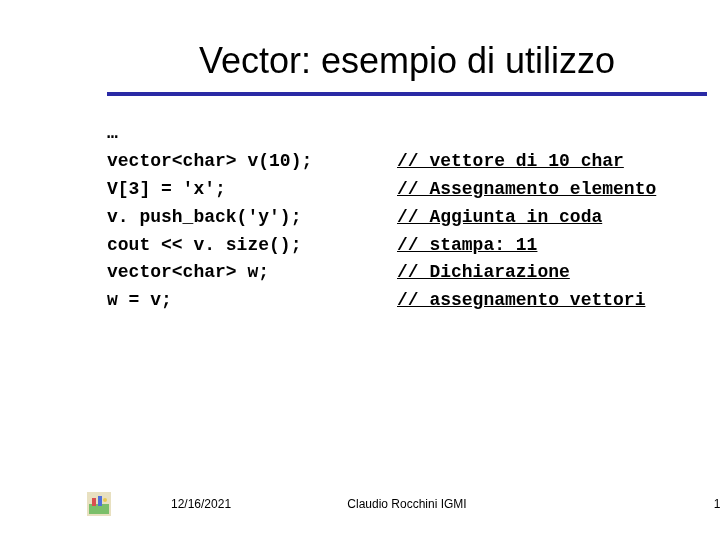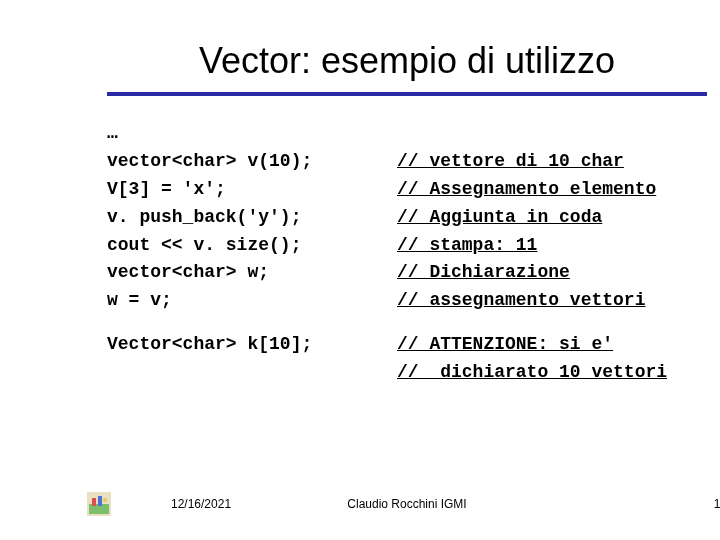--- a/index.html
+++ b/index.html
@@ -97,25 +97,20 @@
 w = v;</div>
     <div class="code-col right-col">
 // vettore di 10 char
 // Assegnamento elemento
 // Aggiunta in coda
 // stampa: 11
 // Dichiarazione
 // assegnamento vettori</div>
   </div>
 
-  <div class="code-block">
-    <div class="code-col left-col">Vector&lt;char&gt; k[10];</div>
-    <div class="code-col right-col">// ATTENZIONE: si e'
-//  dichiarato 10 vettori</div>
-  </div>
 
   <div class="footer">
     <span class="icon">
       <svg viewBox="0 0 24 24" width="24" height="24">
         <rect x="0" y="0" width="24" height="24" fill="#e8e0c0"></rect>
         <rect x="2" y="12" width="20" height="10" fill="#7bbf6a"></rect>
         <rect x="5" y="6" width="4" height="8" fill="#d94f4f"></rect>
         <rect x="11" y="4" width="4" height="10" fill="#4f6fd9"></rect>
         <circle cx="18" cy="8" r="2" fill="#e8c84f"></circle>
       </svg>

